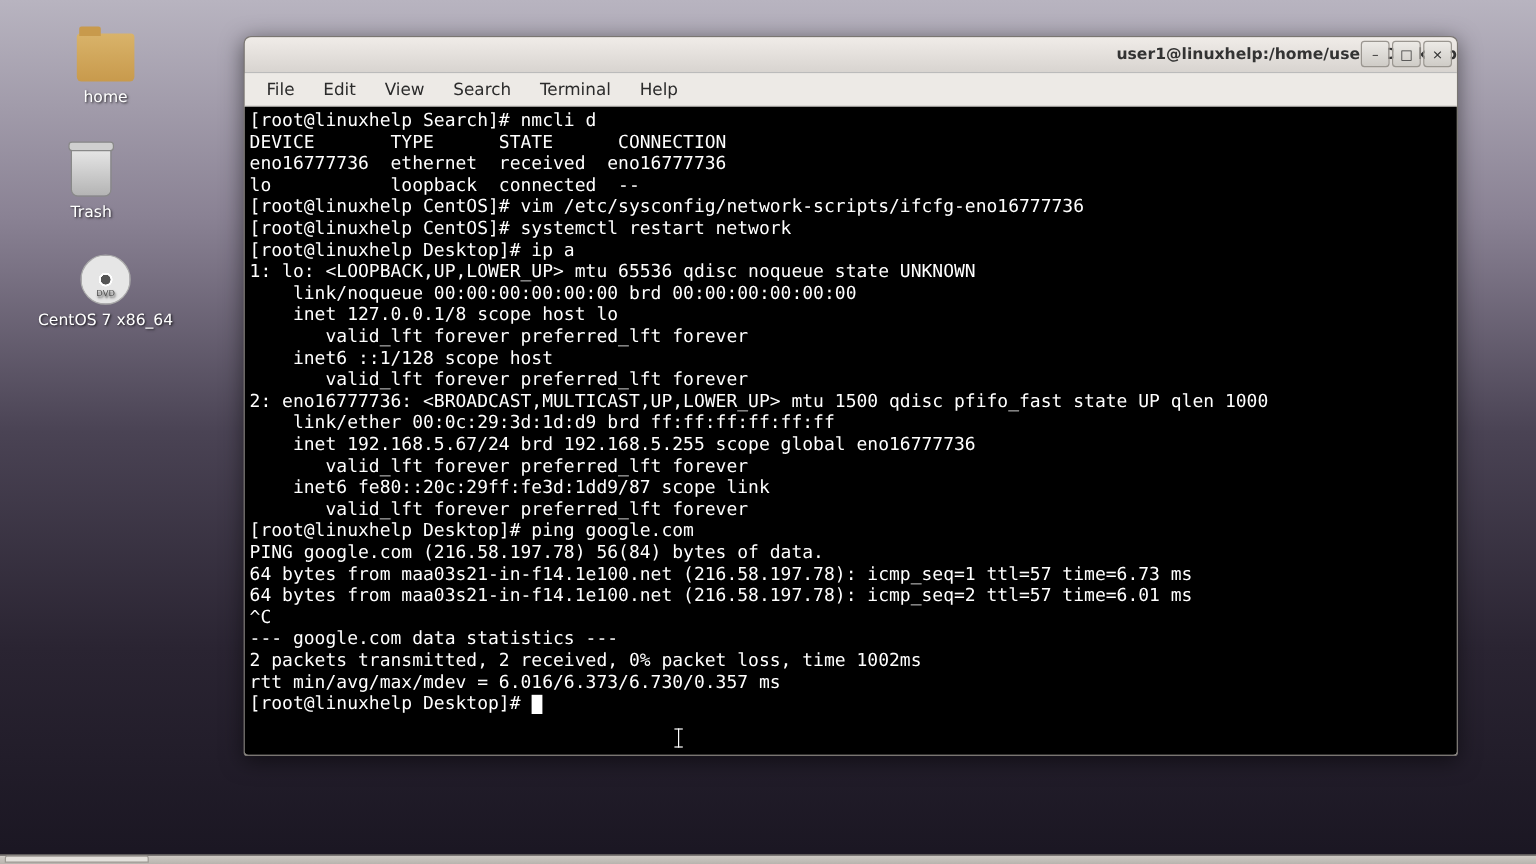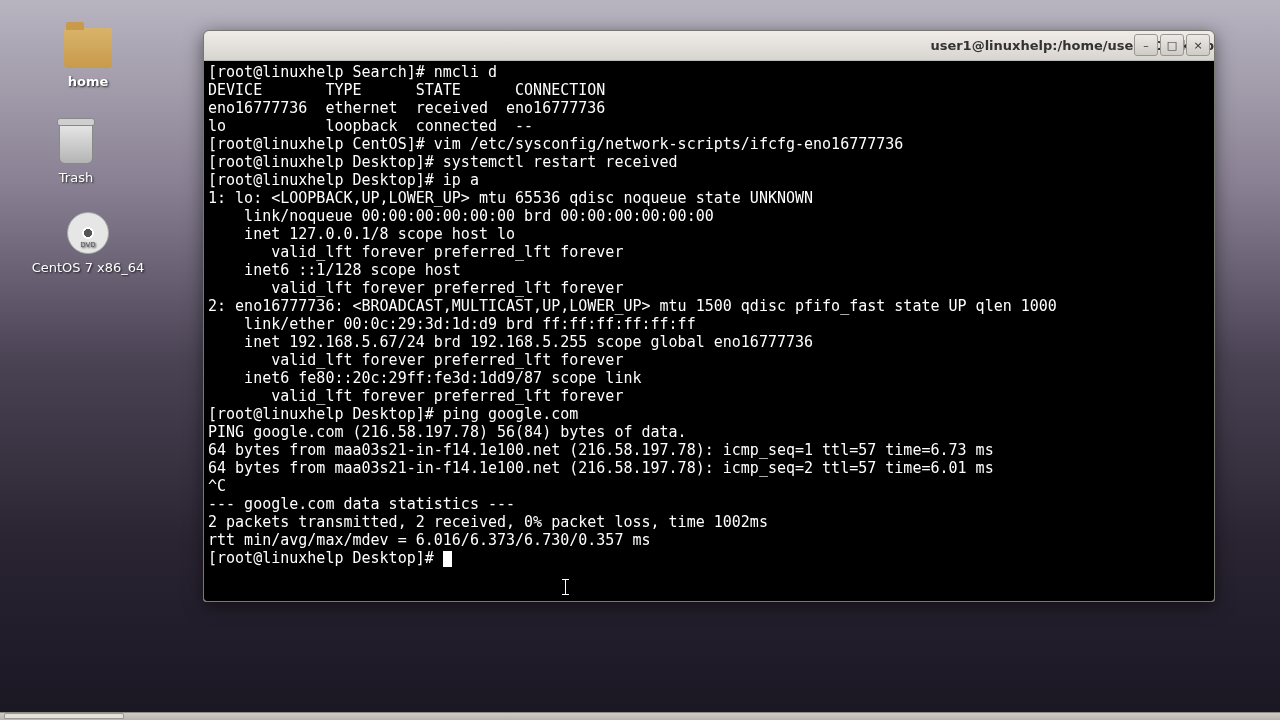--- a/index.html
+++ b/index.html
@@ -181,21 +181,21 @@
     left:4px; bottom:1px;
     width:120px; height:6px;
     background:#e3e0db;
     border:1px solid #9c9892;
     border-radius:2px 2px 0 0;
   }
 </style>
 </head>
 <body>
 
-<div class="desktop-icon" style="left:28px; top:28px;font-weight:bold;">
+<div class="desktop-icon" style="left:28px; top:28px;">
   <div class="glyph folder-glyph"></div>
   <div>home</div>
 </div>
 <div class="desktop-icon" style="left:16px; top:122px;">
   <div class="glyph trash-glyph"></div>
   <div>Trash</div>
 </div>
 <div class="desktop-icon" style="left:28px; top:212px;">
   <div class="glyph disc-glyph"></div>
   <div>CentOS 7 x86_64</div>
@@ -209,26 +209,34 @@
           <span>–</span>
         </div>
       <div class="win-btn">
           <span>□</span>
         </div>
       <div class="win-btn">
           <span>×</span>
         </div>
     </div>
   </div>
+  <div class="menubar">
+    <div class="menu-item">File</div>
+    <div class="menu-item">Edit</div>
+    <div class="menu-item">View</div>
+    <div class="menu-item">Search</div>
+    <div class="menu-item">Terminal</div>
+    <div class="menu-item">Help</div>
+  </div>
   <div class="terminal"><span>[root@linuxhelp Search]# nmcli d</span>
 <span>DEVICE       TYPE      STATE      CONNECTION</span>
 <span>eno16777736  ethernet  received  eno16777736</span>
 <span>lo           loopback  connected  --</span>
 <span>[root@linuxhelp CentOS]# vim /etc/sysconfig/network-scripts/ifcfg-eno16777736</span>
-<span>[root@linuxhelp Desktop]# systemctl restart received</span>
+<span>[root@linuxhelp CentOS]# systemctl restart network</span>
 <span>[root@linuxhelp Desktop]# ip a</span>
 <span>1: lo: &lt;LOOPBACK,UP,LOWER_UP&gt; mtu 65536 qdisc noqueue state UNKNOWN</span>
 <span>    link/noqueue 00:00:00:00:00:00 brd 00:00:00:00:00:00</span>
 <span>    inet 127.0.0.1/8 scope host lo</span>
 <span>       valid_lft forever preferred_lft forever</span>
 <span>    inet6 ::1/128 scope host</span>
 <span>       valid_lft forever preferred_lft forever</span>
 <span>2: eno16777736: &lt;BROADCAST,MULTICAST,UP,LOWER_UP&gt; mtu 1500 qdisc pfifo_fast state UP qlen 1000</span>
 <span>    link/ether 00:0c:29:3d:1d:d9 brd ff:ff:ff:ff:ff:ff</span>
 <span>    inet 192.168.5.67/24 brd 192.168.5.255 scope global eno16777736</span>

